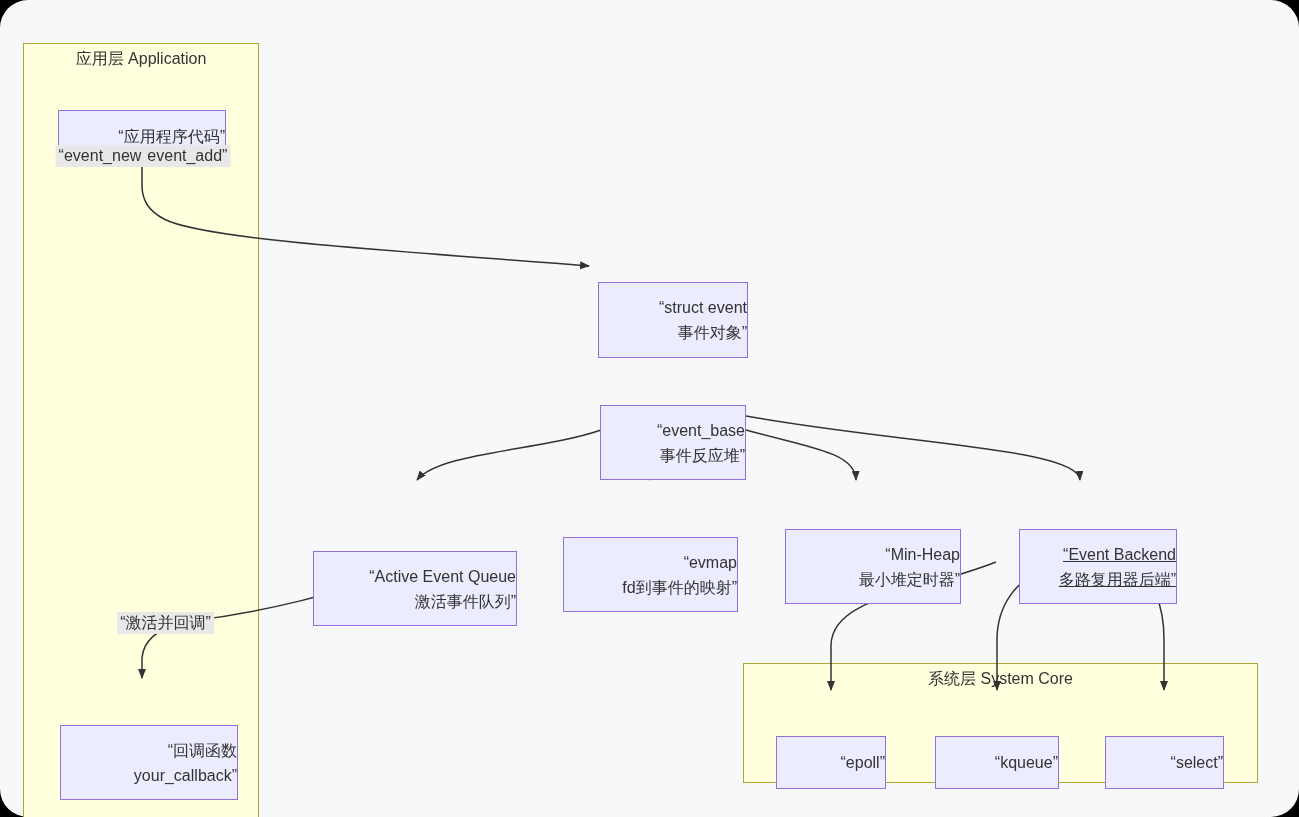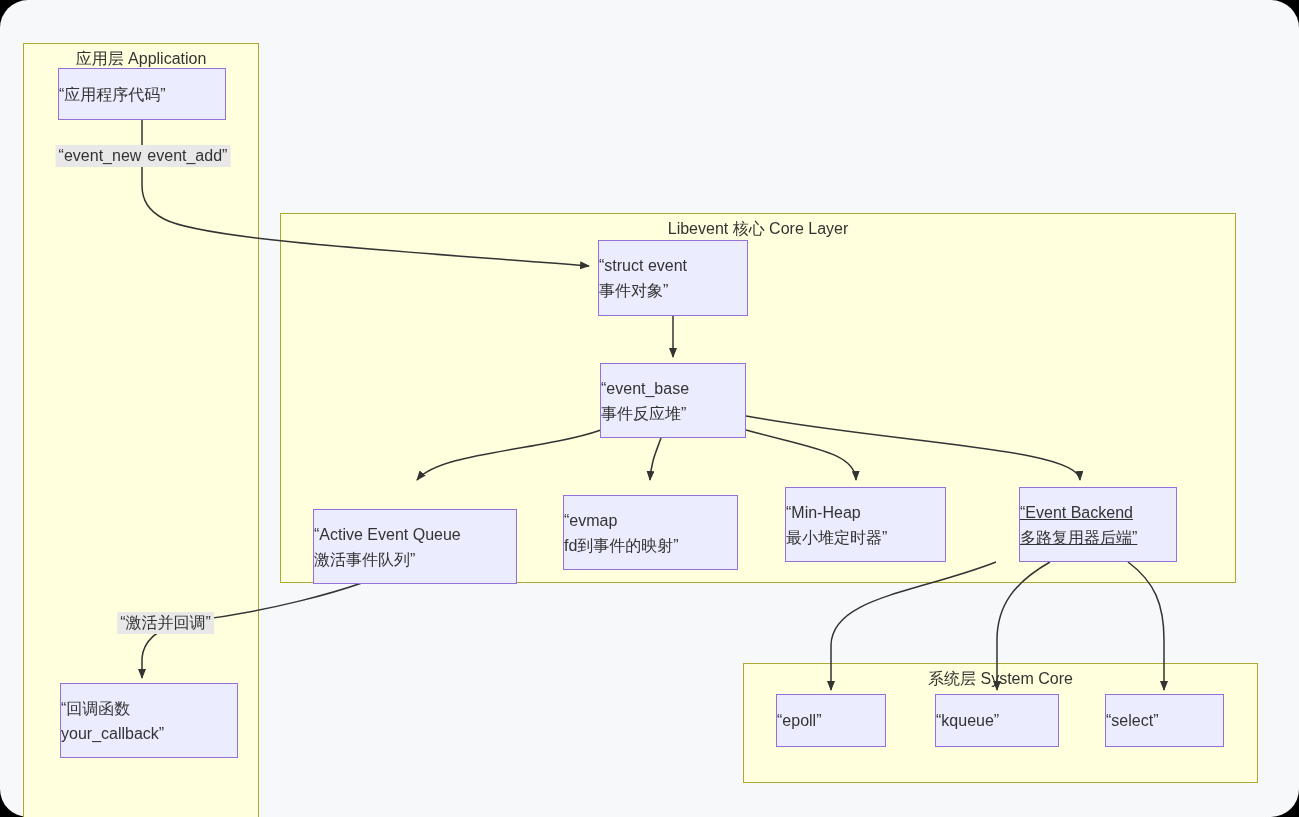--- a/index.html
+++ b/index.html
@@ -34,26 +34,27 @@
     position: absolute; left: 0; right: 0; top: 5px;
     text-align: center;
     font-size: 16px; color: var(--text-color);
     white-space: nowrap;
   }
   .node {
     position: absolute;
     background: var(--node-fill);
     border: 1px solid var(--node-border);
     display: flex; flex-direction: column;
-    align-items: flex-start; justify-content: center;
+    align-items: flex-end; justify-content: center;
     font-size: 16px; color: var(--text-color);
     line-height: 25px;
     text-align: center;
     white-space: nowrap;
     z-index: 3;
+    margin-top: 42px;
   }
   .edges-svg {
     position: absolute; left: 0; top: 0; width: 1299px; height: 817px;
     z-index: 2; pointer-events: none;
   }
   .edges-svg path.edge {
     fill: none;
     stroke: var(--edge-color);
     stroke-width: 1.5px;
   }
@@ -74,23 +75,20 @@
 </style>
 </head>
 <body>
 
 <div class="canvas">
 
   <div class="cluster" style="left:23px; top:43px; width:236px; height:800px;">
     <div class="cluster-title">应用层 Application</div>
   </div>
 
-  <div class="cluster" style="left:280px; top:213px; width:956px; height:370px;">
-    <div class="cluster-title">Libevent 核心 Core Layer</div>
-  </div>
 
   <div class="cluster" style="left:743px; top:663px; width:515px; height:120px;">
     <div class="cluster-title">系统层 System Core</div>
   </div>
 
   <svg class="edges-svg" viewBox="0 0 1299 817" xmlns="http://www.w3.org/2000/svg">
     <defs>
       <marker id="arrow" viewBox="0 0 10 8" refX="9" refY="4" markerWidth="10" markerHeight="8" markerUnits="userSpaceOnUse" orient="auto">
         <path class="arrow-head" d="M0,0 L10,4 L0,8 Z"></path>
       </marker>
@@ -133,21 +131,21 @@
   <div class="node" style="left:313px; top:509px; width:204px; height:75px;">
     <span>“Active Event Queue</span>
     <span>激活事件队列”</span>
   </div>
 
   <div class="node" style="left:563px; top:495px; width:175px; height:75px;">
     <span>“evmap</span>
     <span>fd到事件的映射”</span>
   </div>
 
-  <div class="node" style="left:785px; top:487px; width:161px; height:75px;">
+  <div class="node" style="left:785px; top:487px; width:176px; height:75px;">
     <span>“Min-Heap</span>
     <span>最小堆定时器”</span>
   </div>
 
   <div class="node" style="left:1019px; top:487px; width:158px; height:75px;text-decoration:underline;">
     <span>“Event Backend</span>
     <span>多路复用器后端”</span>
   </div>
 
   <div class="node" style="left:60px; top:683px; width:178px; height:75px;">

